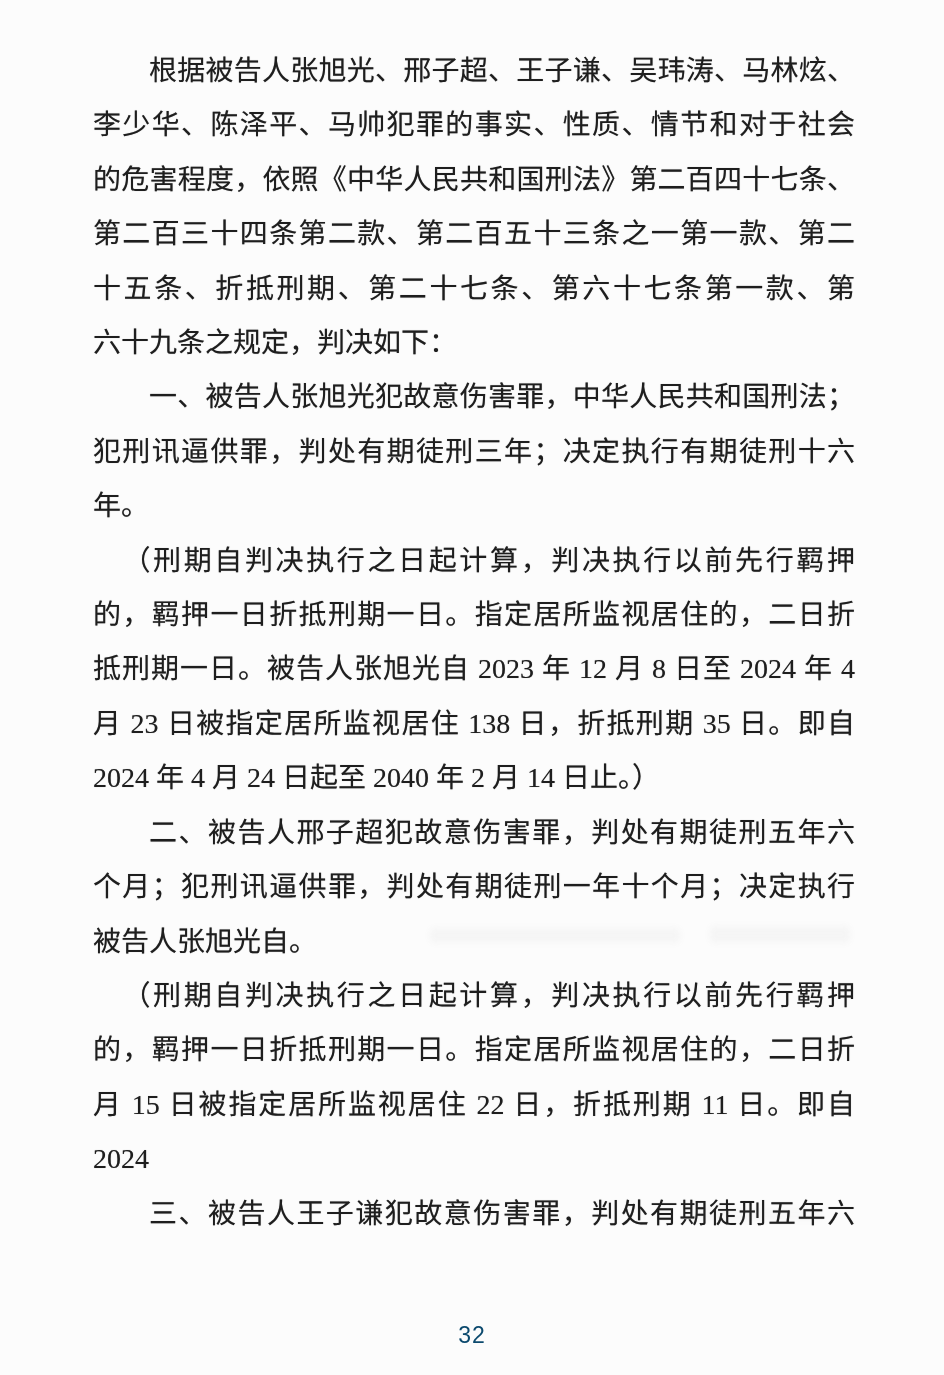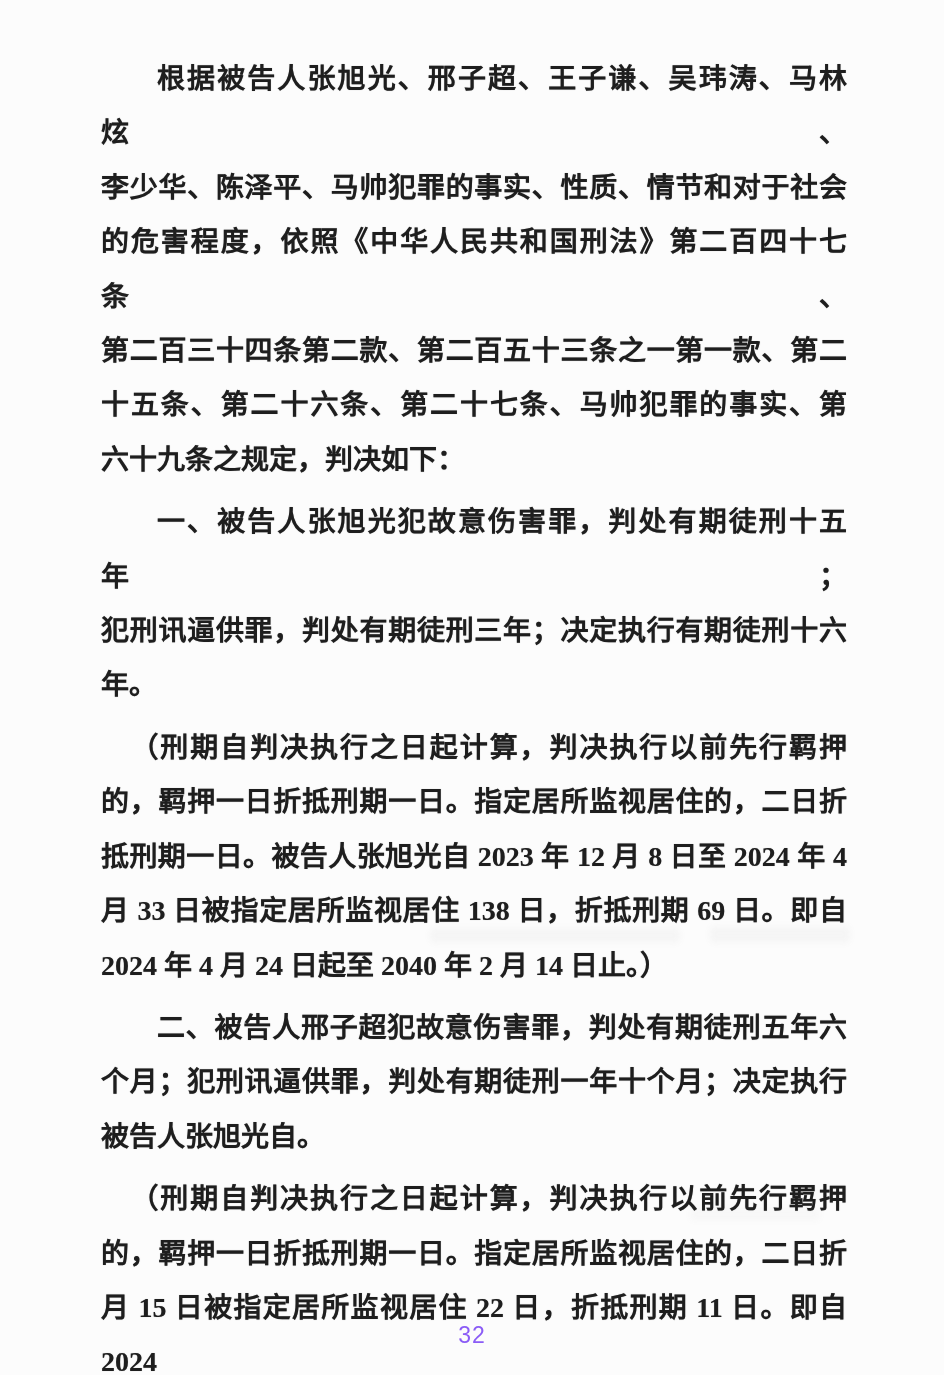--- a/index.html
+++ b/index.html
@@ -17,38 +17,38 @@
   .doc-body {
     position: absolute;
     top: 44px;
     left: 93px;
     width: 762px;
     font-size: 28px;
     line-height: 54.4px;
     color: #1e1e1e;
     text-shadow: 0 0 0.7px rgba(40,40,40,0.55);
   }
-  .paragraph { margin: 8px; font-weight: bold; }
+  .paragraph { margin: 0; }
   .line {
     text-align: justify;
     text-align-last: justify;
     white-space: normal;
   }
   .line.last { text-align-last: left; }
   .line.indent { text-indent: 2em; }
   .line.indent-paren { text-indent: 1.05em; }
   .footer {
     position: absolute;
     top: 1322px;
     left: 0;
     width: 944px;
     text-align: center;
     font-size: 23px;
     letter-spacing: 1px;
-    color: #8b5cf6;
+    color: #0c4a6e;
     font-family: "Liberation Sans", "DejaVu Sans", sans-serif;
   }
   
   .artifact {
     position: absolute;
     background: #8f8f8f;
     opacity: 0.06;
     filter: blur(3px);
     border-radius: 4px;
   }
@@ -58,33 +58,33 @@
 </style>
 </head>
 <body>
 
 <div class="doc-body">
     <div class="paragraph">
       <div class="line indent">根据被告人张旭光、邢子超、王子谦、吴玮涛、马林炫、</div>
       <div class="line">李少华、陈泽平、马帅犯罪的事实、性质、情节和对于社会</div>
       <div class="line">的危害程度，依照《中华人民共和国刑法》第二百四十七条、</div>
       <div class="line">第二百三十四条第二款、第二百五十三条之一第一款、第二</div>
-      <div class="line">十五条、第二十六条、第二十七条、马帅犯罪的事实、第</div>
+      <div class="line">十五条、折抵刑期、第二十七条、第六十七条第一款、第</div>
       <div class="line last">六十九条之规定，判决如下：</div>
     </div>
     <div class="paragraph">
-      <div class="line indent">一、被告人张旭光犯故意伤害罪，判处有期徒刑十五年；</div>
+      <div class="line indent">一、被告人张旭光犯故意伤害罪，中华人民共和国刑法；</div>
       <div class="line">犯刑讯逼供罪，判处有期徒刑三年；决定执行有期徒刑十六</div>
       <div class="line last">年。</div>
     </div>
     <div class="paragraph">
       <div class="line indent-paren">（刑期自判决执行之日起计算，判决执行以前先行羁押</div>
       <div class="line">的，羁押一日折抵刑期一日。指定居所监视居住的，二日折</div>
       <div class="line">抵刑期一日。被告人张旭光自 2023 年 12 月 8 日至 2024 年 4</div>
-      <div class="line">月 33 日被指定居所监视居住 138 日，折抵刑期 69 日。即自</div>
+      <div class="line">月 23 日被指定居所监视居住 138 日，折抵刑期 35 日。即自</div>
       <div class="line last">2024 年 4 月 24 日起至 2040 年 2 月 14 日止。）</div>
     </div>
     <div class="paragraph">
       <div class="line indent">二、被告人邢子超犯故意伤害罪，判处有期徒刑五年六</div>
       <div class="line">个月；犯刑讯逼供罪，判处有期徒刑一年十个月；决定执行</div>
       <div class="line last">被告人张旭光自。</div>
     </div>
     <div class="paragraph">
       <div class="line indent-paren">（刑期自判决执行之日起计算，判决执行以前先行羁押</div>
       <div class="line">的，羁押一日折抵刑期一日。指定居所监视居住的，二日折</div>

